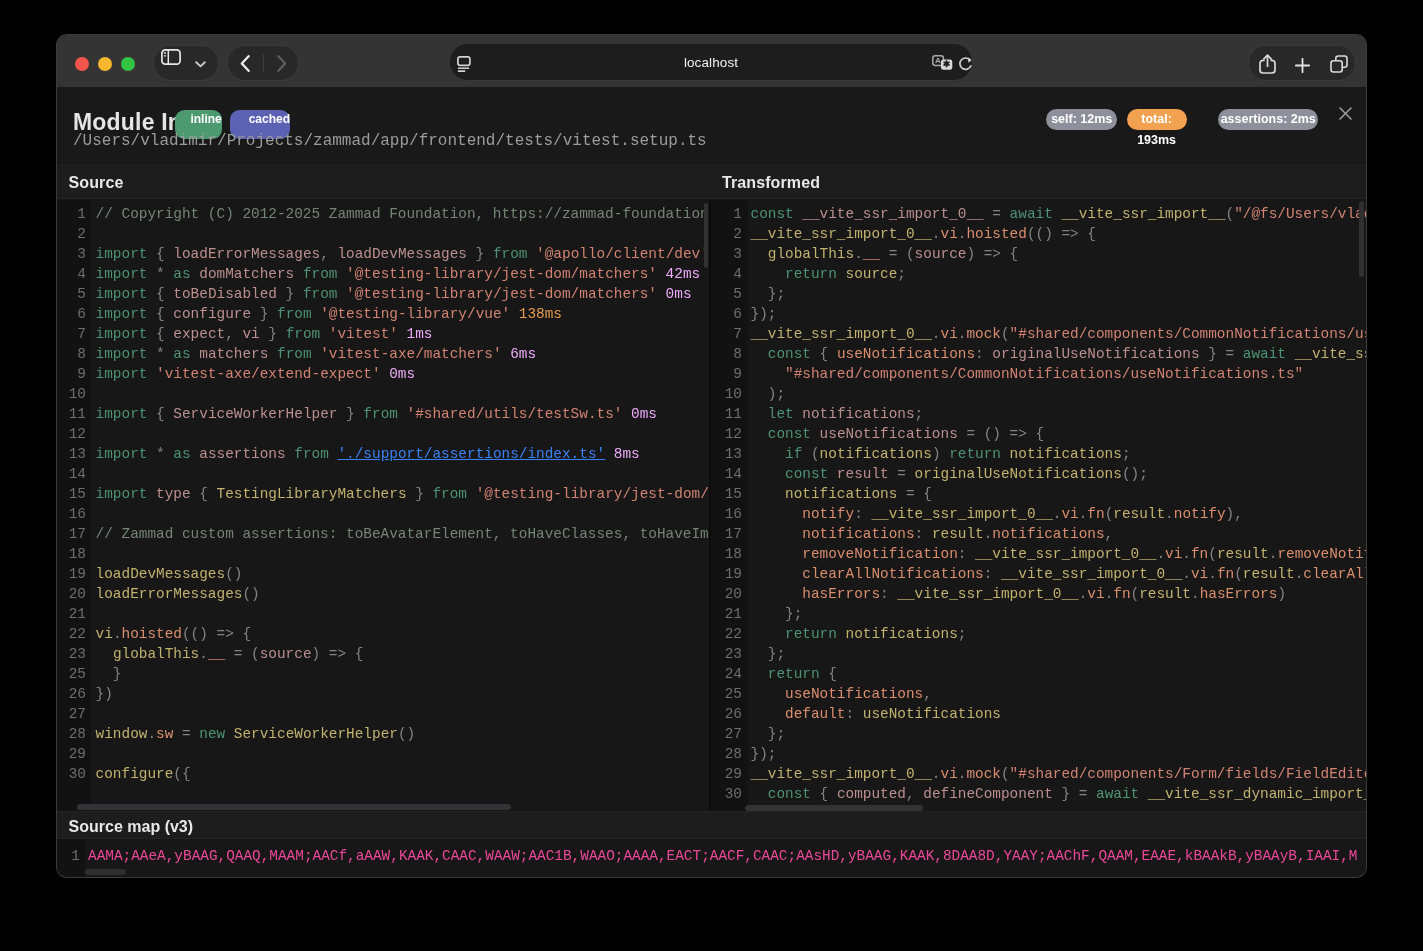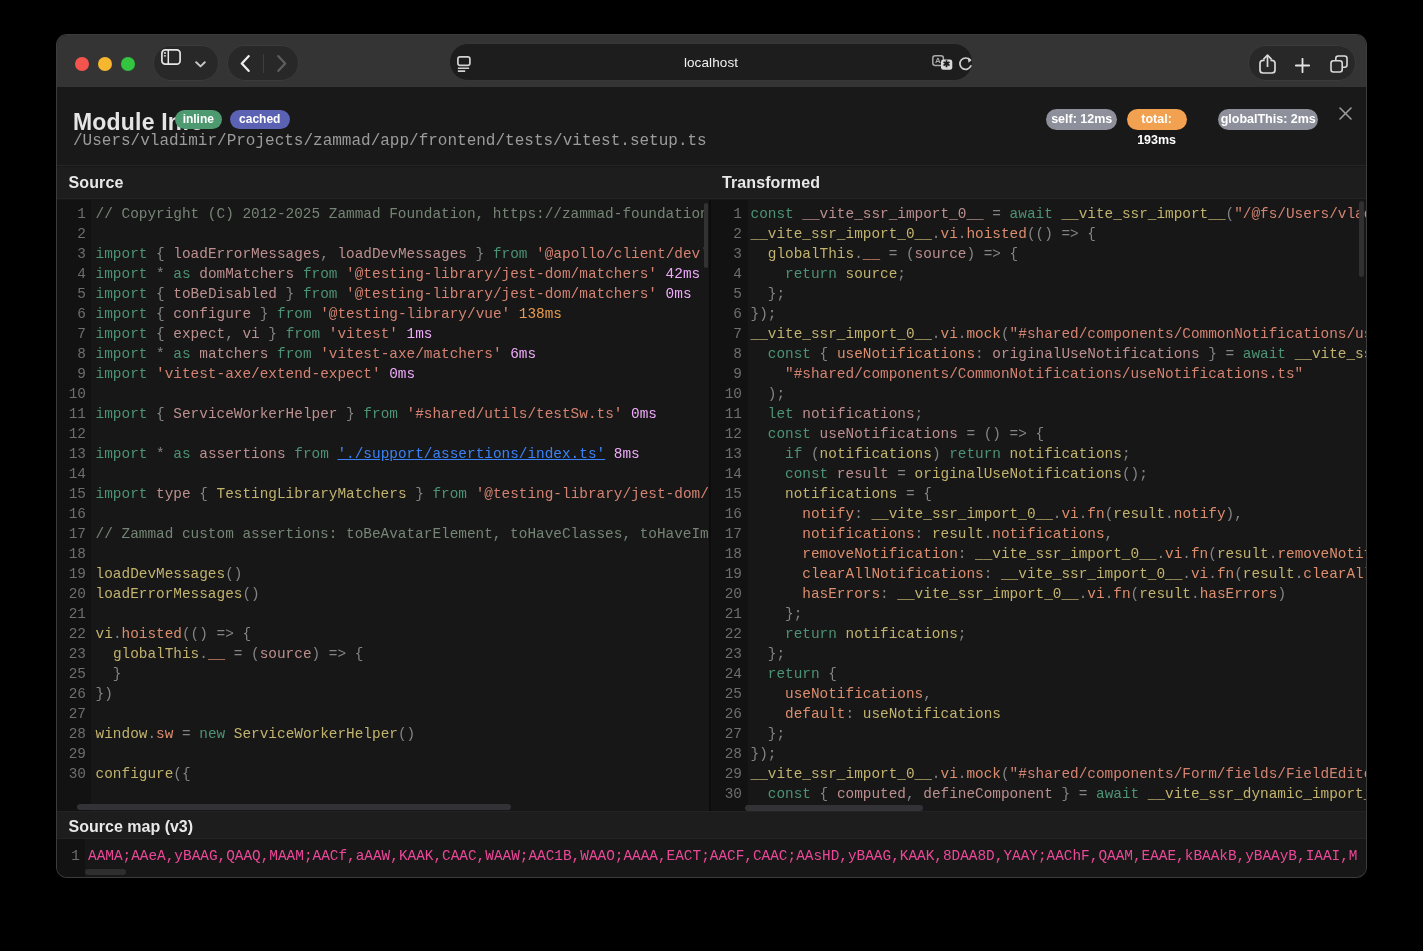--- a/index.html
+++ b/index.html
@@ -10,21 +10,21 @@
 .dot.g2{left:64.1px;background:#33c440}
 .pill{position:absolute;top:10px;height:36px;background:#282828;border:1px solid #3b3b3b;border-radius:18px}
 .p1{left:95.5px;width:66.5px}
 .p2{left:170.3px;width:72px}
 .p3{left:1191px;width:108px}
 .addr{position:absolute;left:392px;top:8.2px;width:524px;height:38px;background:#1d1d1d;border:1px solid #363636;border-radius:19px}
 .addr .t{position:absolute;left:0;right:0;top:0;height:38px;line-height:38px;text-align:center;color:#f1f1f1;font-size:13.5px;font-weight:500;letter-spacing:.1px}
 .icon{position:absolute}
 .mi{position:absolute;left:0;top:52px;width:1309px;height:79px;background:#191919;border-bottom:1px solid #262626}
 .title{position:absolute;left:16px;top:22px;font-size:23px;font-weight:700;color:#e5e5e5;letter-spacing:.2px}
-.b{position:absolute;top:22.9px;height:19px;line-height:19px;border-radius:9.5px;text-align:center;font-size:12px;font-weight:700;color:#fff}
+.b{position:absolute;top:22.9px;height:29px;line-height:19px;border-radius:9.5px;text-align:right;font-size:12px;font-weight:700;color:#fff}
 .b.green{left:117.8px;width:47px;background:#4e9a70}
 .b.indigo{left:172.5px;width:60.5px;background:#5b62b3}
 .pb{position:absolute;top:22.1px;height:21px;line-height:21px;border-radius:10.5px;text-align:center;font-size:12.5px;font-weight:700;color:#fff}
 .pb.gray{background:#8d909a}
 .pb.or{background:#f1a14f}
 .path{position:absolute;left:16px;top:45px;font-family:"Liberation Mono",monospace;font-size:16px;color:#9b9b9b}
 .ph{position:absolute;left:0;top:132px;width:1309px;height:32px;background:#1d1d1d;border-bottom:1px solid #232323}
 .ph span{position:absolute;top:7px;font-size:16px;font-weight:700;color:#e8e8e8;letter-spacing:.1px}
 .code{position:absolute;left:0;top:165px;width:1309px;height:611px;background:#171717;font-family:"Liberation Mono",monospace;font-size:14.4px}
 .pane{position:absolute;top:0;height:611px;overflow:hidden}
@@ -109,21 +109,21 @@
         <rect x="5.8" y="1" width="11.2" height="11.2" rx="2.4" fill="none" stroke="#dadada" stroke-width="1.6"></rect>
         <rect x="1" y="5.8" width="11.2" height="11.2" rx="2.4" fill="#282828" stroke="#dadada" stroke-width="1.6"></rect>
       </svg>
   </div>
   <div class="mi">
     <span class="title">Module Info</span>
     <span class="b green">inline</span>
     <span class="b indigo">cached</span>
     <span class="pb gray" style="left:989.1px;width:71.3px">self: 12ms</span>
     <span class="pb or" style="left:1069.6px;width:60px">total: 193ms</span>
-    <span class="pb gray" style="left:1161.3px;width:99.9px">globalThis: 2ms</span>
+    <span class="pb gray" style="left:1161.3px;width:99.9px">assertions: 2ms</span>
     <svg class="icon" style="left:1282px;top:20px" width="13" height="13" viewBox="0 0 13 13">
         <line x1="1" y1="1" x2="12" y2="12" stroke="#9b9b9b" stroke-width="1.6" stroke-linecap="round"></line>
         <line x1="12" y1="1" x2="1" y2="12" stroke="#9b9b9b" stroke-width="1.6" stroke-linecap="round"></line>
       </svg>
     <div class="path">/Users/vladimir/Projects/zammad/app/frontend/tests/vitest.setup.ts</div>
   </div>
   <div class="ph">
       <span style="left:11.6px">Source</span>
       <span style="left:665px">Transformed</span>
     </div>

